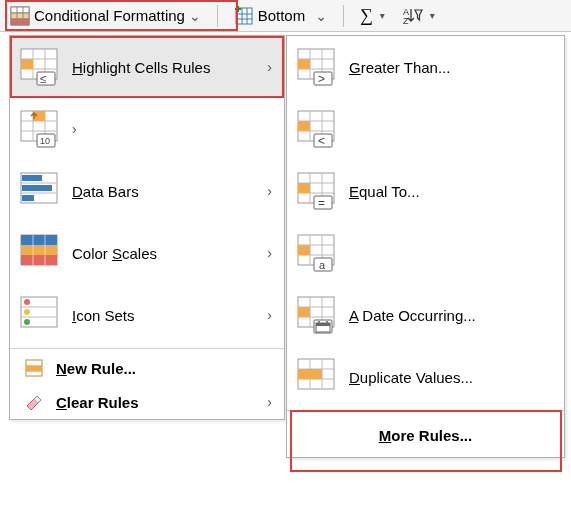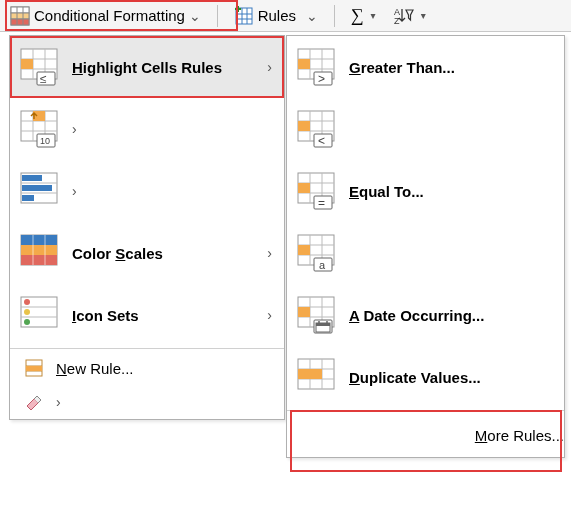--- a/index.html
+++ b/index.html
@@ -83,38 +83,38 @@
     width: 38px;
     height: 38px;
     flex: none;
   }
   .menu-icon-sm {
     width: 20px;
     height: 20px;
     flex: none;
   }
   .menu-label {
+    font-weight: 400;
+    flex: 1;
+  }
+  .menu-label.thin {
     font-weight: 700;
-    flex: 1;
-  }
-  .menu-label.thin {
-    font-weight: 400;
   }
   .menu-label .ul {
     text-decoration: underline;
   }
   .chev {
     font-size: 14px;
     color: #555;
   }
   .more-rules {
     height: 44px;
     display: flex;
     align-items: center;
-    justify-content: flex-end;
+    justify-content: center;
     cursor: default;
   }
   .sigma { font-family: "Cambria Math", serif; font-size: 18px; }
   .down-caret::after { content:"▾"; font-size:10px; color:#555; margin-left:3px;}
 </style>
 </head>
 <body>
 
 <div class="toolbar">
   <div class="tb-btn">
@@ -132,21 +132,21 @@
   <div class="tb-sep"></div>
   <div class="tb-btn">
     <svg class="menu-icon-sm" viewBox="0 0 20 20">
       <rect x="2" y="2" width="16" height="16" fill="#fff" stroke="#3a7bbf"></rect>
       <line x1="2" y1="8" x2="18" y2="8" stroke="#3a7bbf"></line>
       <line x1="2" y1="13" x2="18" y2="13" stroke="#3a7bbf"></line>
       <line x1="8" y1="2" x2="8" y2="18" stroke="#3a7bbf"></line>
       <line x1="13" y1="2" x2="13" y2="18" stroke="#3a7bbf"></line>
       <path d="M4 0 L4 6 M1 3 L7 3" stroke="#2a8a2a" stroke-width="2"></path>
     </svg>
-    <span>Rules</span>
+    <span>Bottom</span>
     <span class="chev" style="margin-left:6px;">⌄</span>
   </div>
   <div class="tb-sep"></div>
   <div class="tb-btn down-caret">
     <span class="sigma">∑</span>
   </div>
   <div class="tb-btn down-caret" style="padding-right:2px;">
     <svg width="20" height="20" viewBox="0 0 20 20">
       <text x="0" y="9" font-size="9" fill="#333">A</text>
       <text x="0" y="18" font-size="9" fill="#333">Z</text>
@@ -189,20 +189,21 @@
 
   <div class="menu-item">
     <svg class="menu-icon-big" viewBox="0 0 38 38">
       <rect x="1" y="1" width="36" height="30" fill="#fff" stroke="#999"></rect>
       <line x1="1" y1="11" x2="37" y2="11" stroke="#bbb"></line>
         <line x1="1" y1="21" x2="37" y2="21" stroke="#bbb"></line>
       <rect x="2" y="3" width="20" height="6" fill="#3a7bbf"></rect>
       <rect x="2" y="13" width="30" height="6" fill="#3a7bbf"></rect>
       <rect x="2" y="23" width="12" height="6" fill="#3a7bbf"></rect>
     </svg>
+    <span class="menu-label"><span class="ul">D</span>ata Bars</span>
     <span class="chev">›</span>
   </div>
 
   <div class="menu-item">
     <svg class="menu-icon-big" viewBox="0 0 38 38">
       <rect x="1" y="1" width="36" height="30" fill="#fff" stroke="#999"></rect>
       <rect x="1" y="1" width="36" height="10" fill="#3a7bbf"></rect>
       <rect x="1" y="11" width="36" height="10" fill="#f4a94a"></rect>
       <rect x="1" y="21" width="36" height="10" fill="#e0685e"></rect>
       <line x1="13" y1="1" x2="13" y2="31" stroke="#fff" stroke-opacity="0.6"></line>
@@ -235,20 +236,21 @@
       <rect x="2" y="8" width="16" height="5" fill="#f4a94a"></rect>
     </svg>
     <span class="menu-label thin"><span class="ul">N</span>ew Rule...</span>
   </div>
 
   <div class="menu-item small">
     <svg class="menu-icon-sm" viewBox="0 0 20 20">
       <path d="M3 14 L10 7 L14 11 L7 18 Z" fill="#f2b7c0" stroke="#c05a6a"></path>
       <path d="M10 7 L13 4 L17 8 L14 11" fill="#eee" stroke="#888"></path>
     </svg>
+    <span class="menu-label thin"><span class="ul">C</span>lear Rules</span>
     <span class="chev">›</span>
   </div>
 
 </div>
 
 <div class="menu second">
   <div class="menu-item">
     <svg class="menu-icon-big" viewBox="0 0 38 38">
       <rect x="1" y="1" width="36" height="30" fill="#fff" stroke="#999"></rect>
       <line x1="1" y1="11" x2="37" y2="11" stroke="#bbb"></line>

